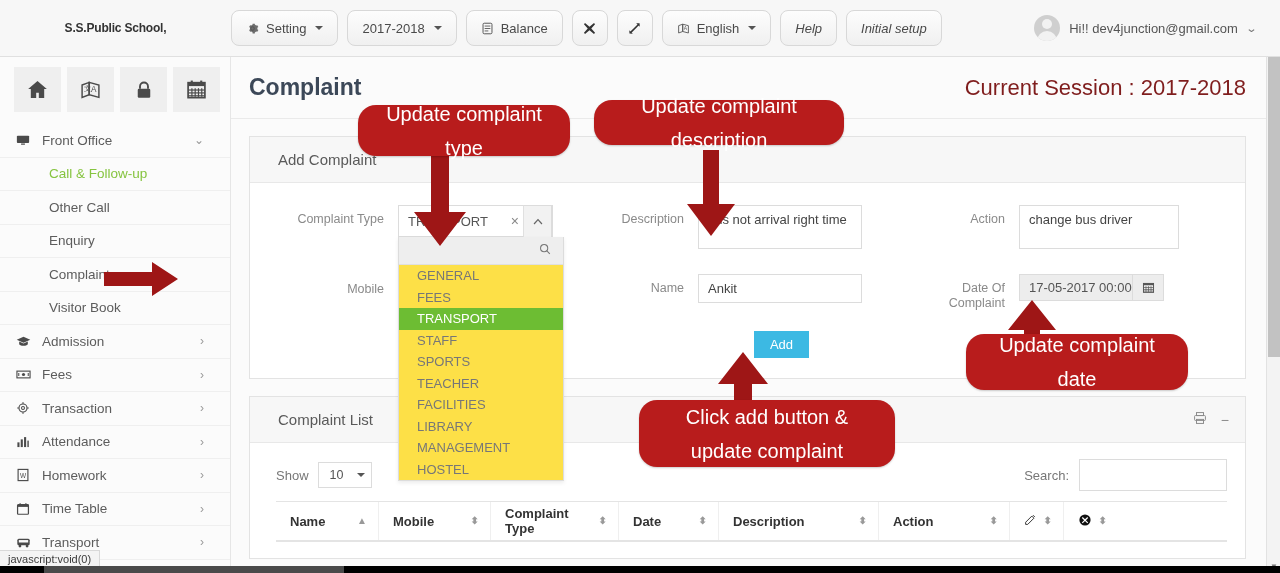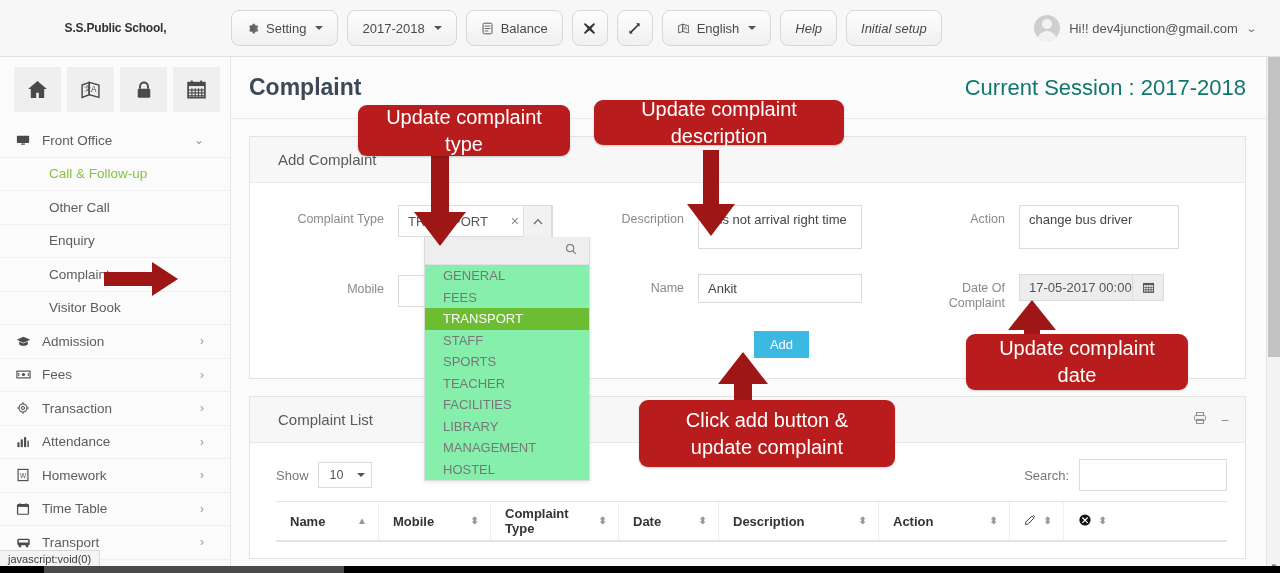--- a/index.html
+++ b/index.html
@@ -136,21 +136,21 @@
     overflow: hidden;
   }
   .page-head {
     height: 62px;
     padding: 0 22px 0 18px;
     display: flex; align-items: center; justify-content: space-between;
     background: #fbfbfb;
     border-bottom: 1px solid #eaeaea;
   }
   .page-title { font-size: 23px; font-weight: bold; color: #3c4858; }
-  .session-title { font-size: 22px; color: #0f766e; }
+  .session-title { font-size: 22px; color: #7f1d1d; }
 
   .panel {
     margin: 17px 22px 0 18px;
     background: #ffffff;
     border: 1px solid #e3e3e3;
   }
   .panel-head {
     height: 46px;
     background: #f7f7f7;
     border-bottom: 1px solid #e8e8e8;
@@ -206,26 +206,25 @@
     border-left: 1px solid #e0e0e0;
     border-top: 1px solid #dcdcdc;
     border-right: 1px solid #dcdcdc;
     display: flex; align-items: center; justify-content: center;
     color: #666; font-size: 11px;
     cursor: pointer;
   }
   .sel-drop {
     position: absolute; left: 0; top: 32px;
     width: 166px;
-    background: #86efac;
+    background: #fde047;
     border: 1px solid #dcdcdc;
     border-top: none;
     z-index: 40;
     box-shadow: 0 2px 4px rgba(0,0,0,0.08);
-    margin-left: 26px;
   }
   .sel-search {
     height: 28px;
     background: #eeeeee;
     border-bottom: 1px solid #e0e0e0;
     position: relative;
   }
   .sel-search .mag {
     position: absolute; right: 12px; top: 6px;
     color: #777; font-size: 13px;
@@ -301,24 +300,24 @@
     border-right: 1px solid #efefef;
     cursor: pointer;
   }
   .sortic { color:#999; font-size:10px; line-height:10px; }
 
   
   .anno {
     position: absolute;
     background: #b81c1c;
     color: #fff;
-    border-radius: 9px;
+    border-radius: 18px;
     text-align: center;
     font-size: 20px;
-    line-height: 27px;
+    line-height: 34px;
     display: flex; align-items: center; justify-content: center;
     padding: 7px 14px;
     z-index: 200;
     box-shadow: 0 1px 2px rgba(0,0,0,0.2);
   }
   .arrow-shape { position: absolute; z-index: 199; }
 
   
   .vscroll {
     position: absolute; right: 0; top: 57px;

